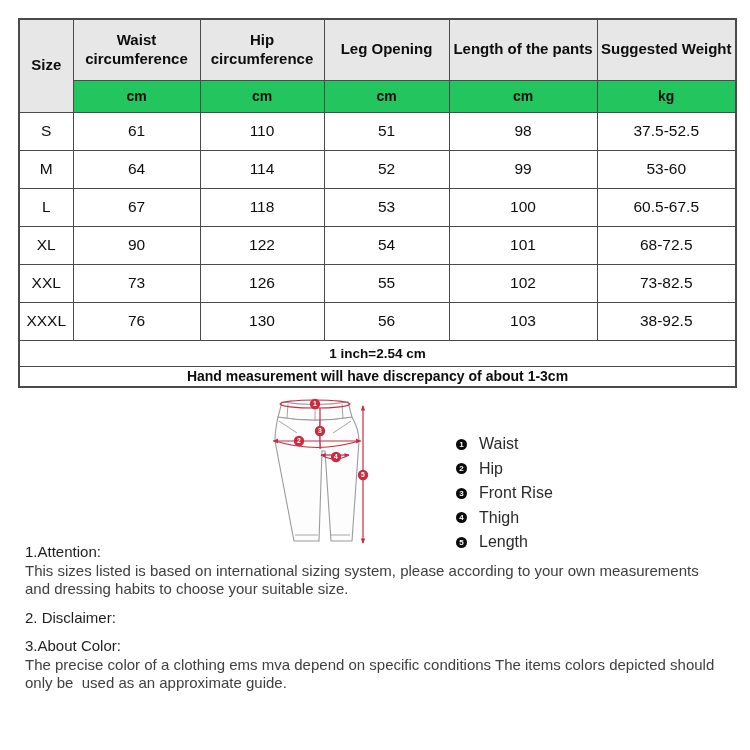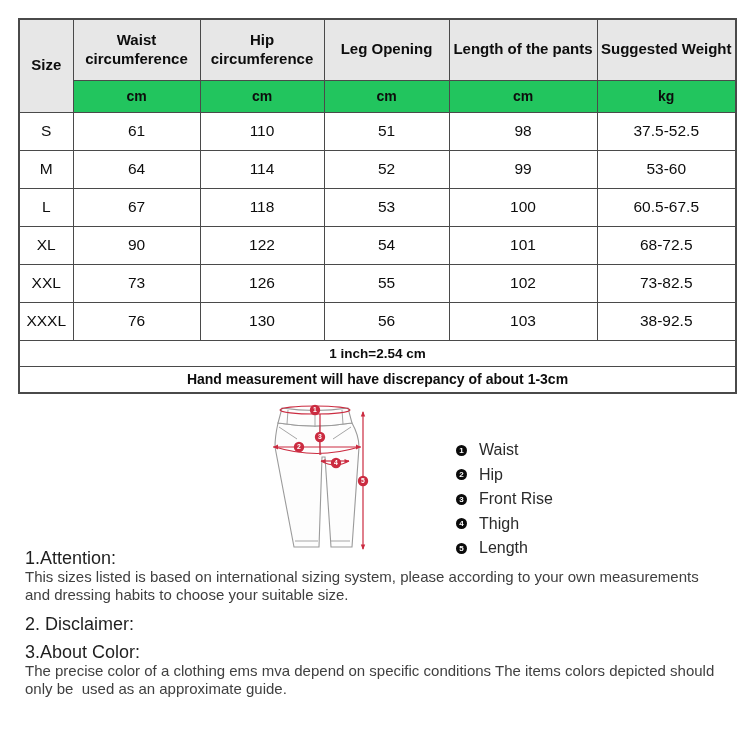--- a/index.html
+++ b/index.html
@@ -30,40 +30,40 @@
     line-height: 1.25;
   }
   tr.units-row th {
     background: #22c55e;
     font-weight: bold;
     font-size: 14px;
     height: 32px;
   }
   tr.data-row td { height: 38px; font-size: 15.5px; font-weight: normal; }
   tr.footnote-row-1 td { height: 26px; font-size: 13.5px; font-weight: bold; }
-  tr.footnote-row-2 td { height: 27px; font-size: 14px; font-weight: bold; }
+  tr.footnote-row-2 td { height: 21px; font-size: 14px; font-weight: bold; }
 
   
   .diagram { position: relative; height: 152px; margin-top: 3px; }
   .pants-svg { position: absolute; left: 254px; top: 2px; }
   .legend { position: absolute; left: 438px; top: 44px; }
   .legend-item { display: flex; align-items: center; margin-bottom: 6.5px; }
   .legend-dot {
     width: 11px; height: 11px; border-radius: 50%;
     background: #0b0b0b; color: #ffffff;
     font-size: 8px; font-weight: bold;
     display: inline-flex; align-items: center; justify-content: center;
     flex: 0 0 11px;
   }
   .legend-label { font-size: 16px; color: #2a2a2a; margin-left: 12px; }
 
   
   .notes { padding-left: 7px; padding-right: 14px; }
   .note-section { margin-bottom: 10px; }
-  .note-heading { font-size: 18px; line-height: 18.5px; color: #1f1f1f; }
+  .note-heading { font-size: 15px; line-height: 18.5px; color: #1f1f1f; }
   .note-body { font-size: 15px; line-height: 18.5px; color: #404040; white-space: pre-wrap; }
 </style>
 </head>
 <body>
 
 <div class="page">
 
   <table class="size-chart">
     <colgroup>
       <col style="width:54px">

